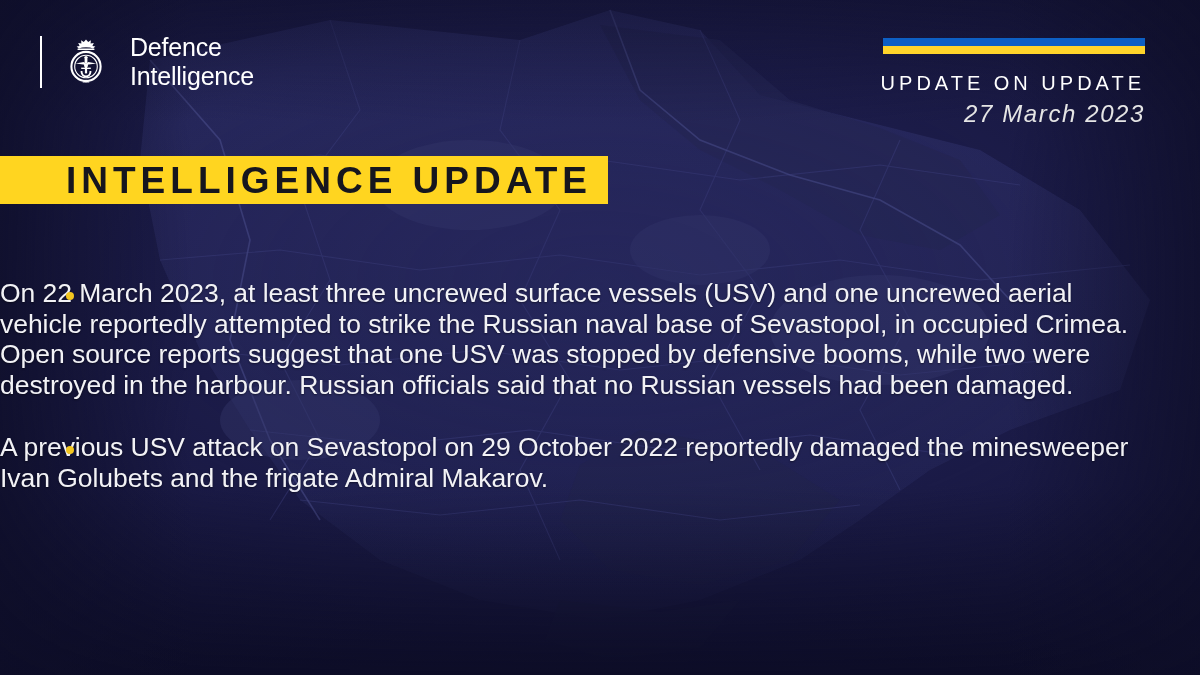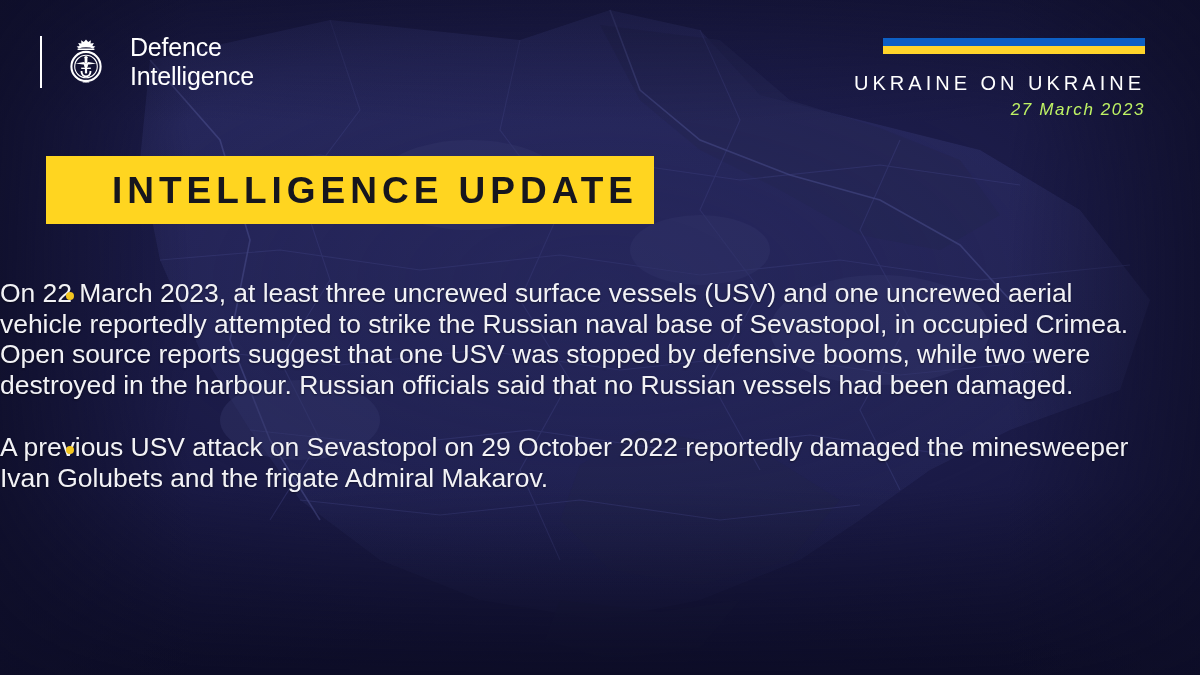--- a/index.html
+++ b/index.html
@@ -70,36 +70,36 @@
     position:absolute; right:55px; top:72px;
     color:#ffffff;
     font-size:20px;
     letter-spacing:4.0px;
     font-weight:400;
     text-align:right;
     white-space:nowrap;
   }
   .hdr-date {
     position:absolute; right:55px; top:100px;
-    color:#bef264;
-    font-size:17px;
+    color:#e5e5e5;
+    font-size:24px;
     font-style:italic;
     letter-spacing:1.6px;
     font-weight:400;
     text-align:right;
     white-space:nowrap;
   }
 
   
   .banner {
     position:absolute; left:0; top:156px;
-    width:608px; height:68px;
+    width:608px; height:48px;
     background:#ffd520;
     z-index:6;
-    display:flex; align-items:center;margin-left:46px;
+    display:flex; align-items:center;
   }
   .banner-text {
     margin-left:66px;
     color:#16161e;
     font-size:37px;
     font-weight:bold;
     letter-spacing:5.0px;
     line-height:1;
     white-space:nowrap;
   }
@@ -204,21 +204,21 @@
 
       <div class="brand-text">Defence
 Intelligence</div>
     </div>
 
     <div class="ua-flag">
       <div class="ua-blue"></div>
       <div class="ua-yellow"></div>
     </div>
 
-    <div class="hdr-title">UKRAINE ON UKRAINE</div>
+    <div class="hdr-title">UPDATE ON UPDATE</div>
     <div class="hdr-date">27 March 2023</div>
   </div>
 
   <div class="banner">
     <div class="banner-text">INTELLIGENCE UPDATE</div>
   </div>
 
   <div class="body">
 
     <div class="bullet">

